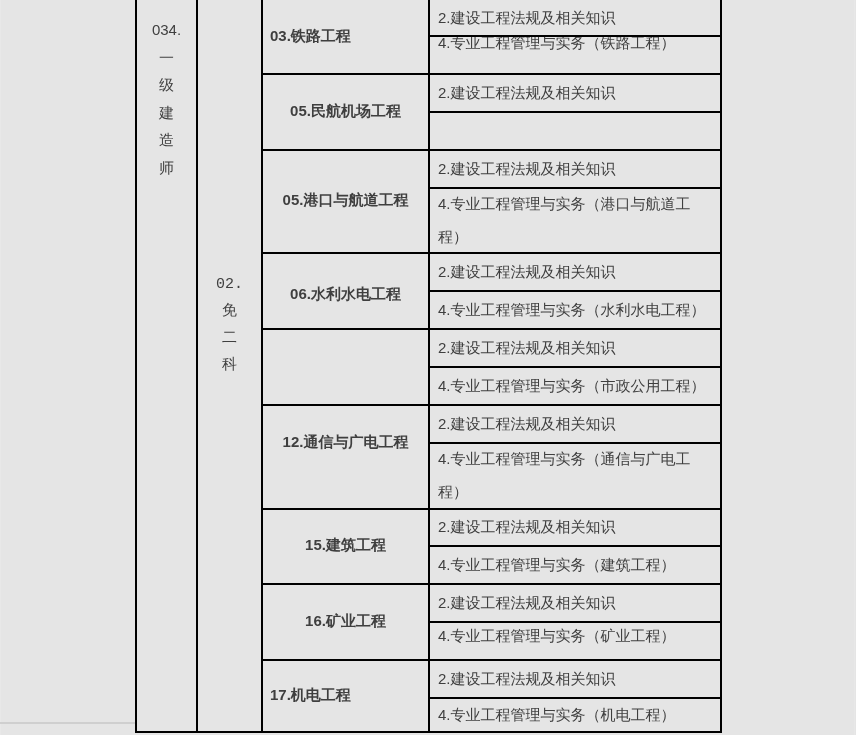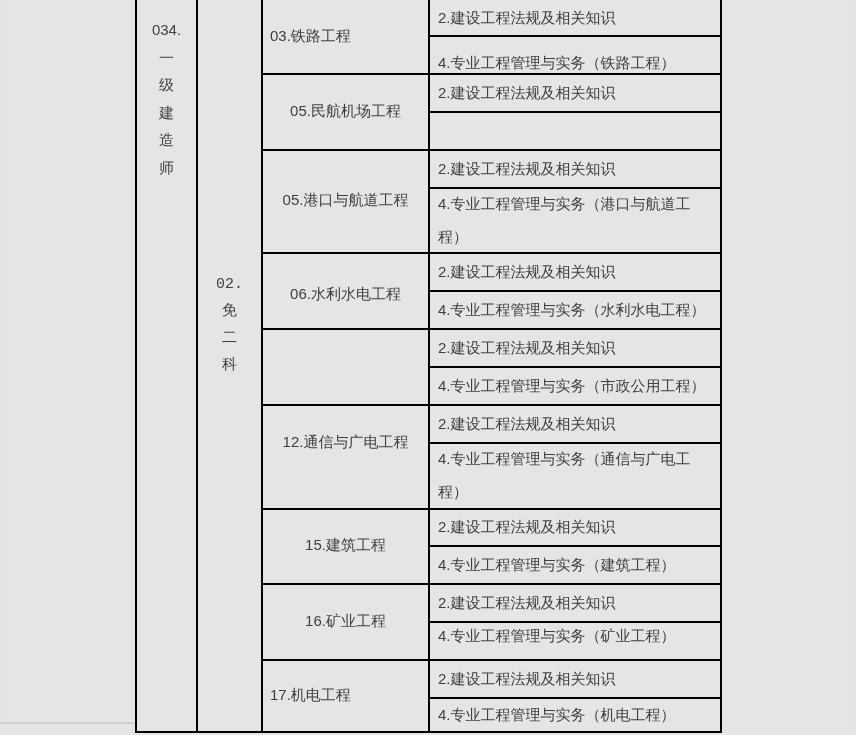--- a/index.html
+++ b/index.html
@@ -14,21 +14,21 @@
   .edge  { position:absolute; top:0; height:735px; width:1px; background:#e8e8e8; }
   .stub  { position:absolute; height:2px; background:#cfcfcf; }
   
   .rail { position:absolute; text-align:center; }
   .rail span { display:block; }
   .rail-qual   { left:137px; top:16px;  width:59px; line-height:27.5px; }
   .rail-exempt { left:198px; top:271px; width:63px; line-height:27px;font-family:Liberation Mono, monospace; }
   
   .name-cell {
     position:absolute; left:263px; width:165px; box-sizing:border-box;
-    display:flex; align-items:center; justify-content:center;
+    display:flex; align-items:center; justify-content:center;font-weight:bold;
   }
   .name-cell.align-left { justify-content:flex-start; padding-left:7px; }
   
   .subject-cell {
     position:absolute; left:430px; width:290px; box-sizing:border-box;
     display:flex; align-items:center; padding-left:8px;
     white-space:pre-line; line-height:33px;
   }
 </style>
 </head>
@@ -55,21 +55,21 @@
   <div class="name-cell align-left" style="top:0; height:73px">03.铁路工程</div>
   <div class="name-cell" style="top:73px; height:76px">05.民航机场工程</div>
   <div class="name-cell" style="top:149px; height:103px">05.港口与航道工程</div>
   <div class="name-cell" style="top:252px; height:84px">06.水利水电工程</div>
   <div class="name-cell" style="top:404px; height:76px">12.通信与广电工程</div>
   <div class="name-cell" style="top:508px; height:75px">15.建筑工程</div>
   <div class="name-cell" style="top:583px; height:76px">16.矿业工程</div>
   <div class="name-cell align-left" style="top:659px; height:72px">17.机电工程</div>
 
   <div class="subject-cell" style="top:0; height:35px">2.建设工程法规及相关知识</div>
-  <div class="subject-cell" style="top:41px; height:42px">4.专业工程管理与实务（铁路工程）</div>
+  <div class="subject-cell" style="top:21px; height:42px">4.专业工程管理与实务（铁路工程）</div>
   <div class="subject-cell" style="top:73px; height:38px">2.建设工程法规及相关知识</div>
   <div class="subject-cell" style="top:149px; height:38px">2.建设工程法规及相关知识</div>
   <div class="subject-cell" style="top:187px; height:65px">4.专业工程管理与实务（港口与航道工
 程）</div>
   <div class="subject-cell" style="top:252px; height:38px">2.建设工程法规及相关知识</div>
   <div class="subject-cell" style="top:290px; height:38px">4.专业工程管理与实务（水利水电工程）</div>
   <div class="subject-cell" style="top:328px; height:38px">2.建设工程法规及相关知识</div>
   <div class="subject-cell" style="top:366px; height:38px">4.专业工程管理与实务（市政公用工程）</div>
   <div class="subject-cell" style="top:404px; height:38px">2.建设工程法规及相关知识</div>
   <div class="subject-cell" style="top:442px; height:66px">4.专业工程管理与实务（通信与广电工

